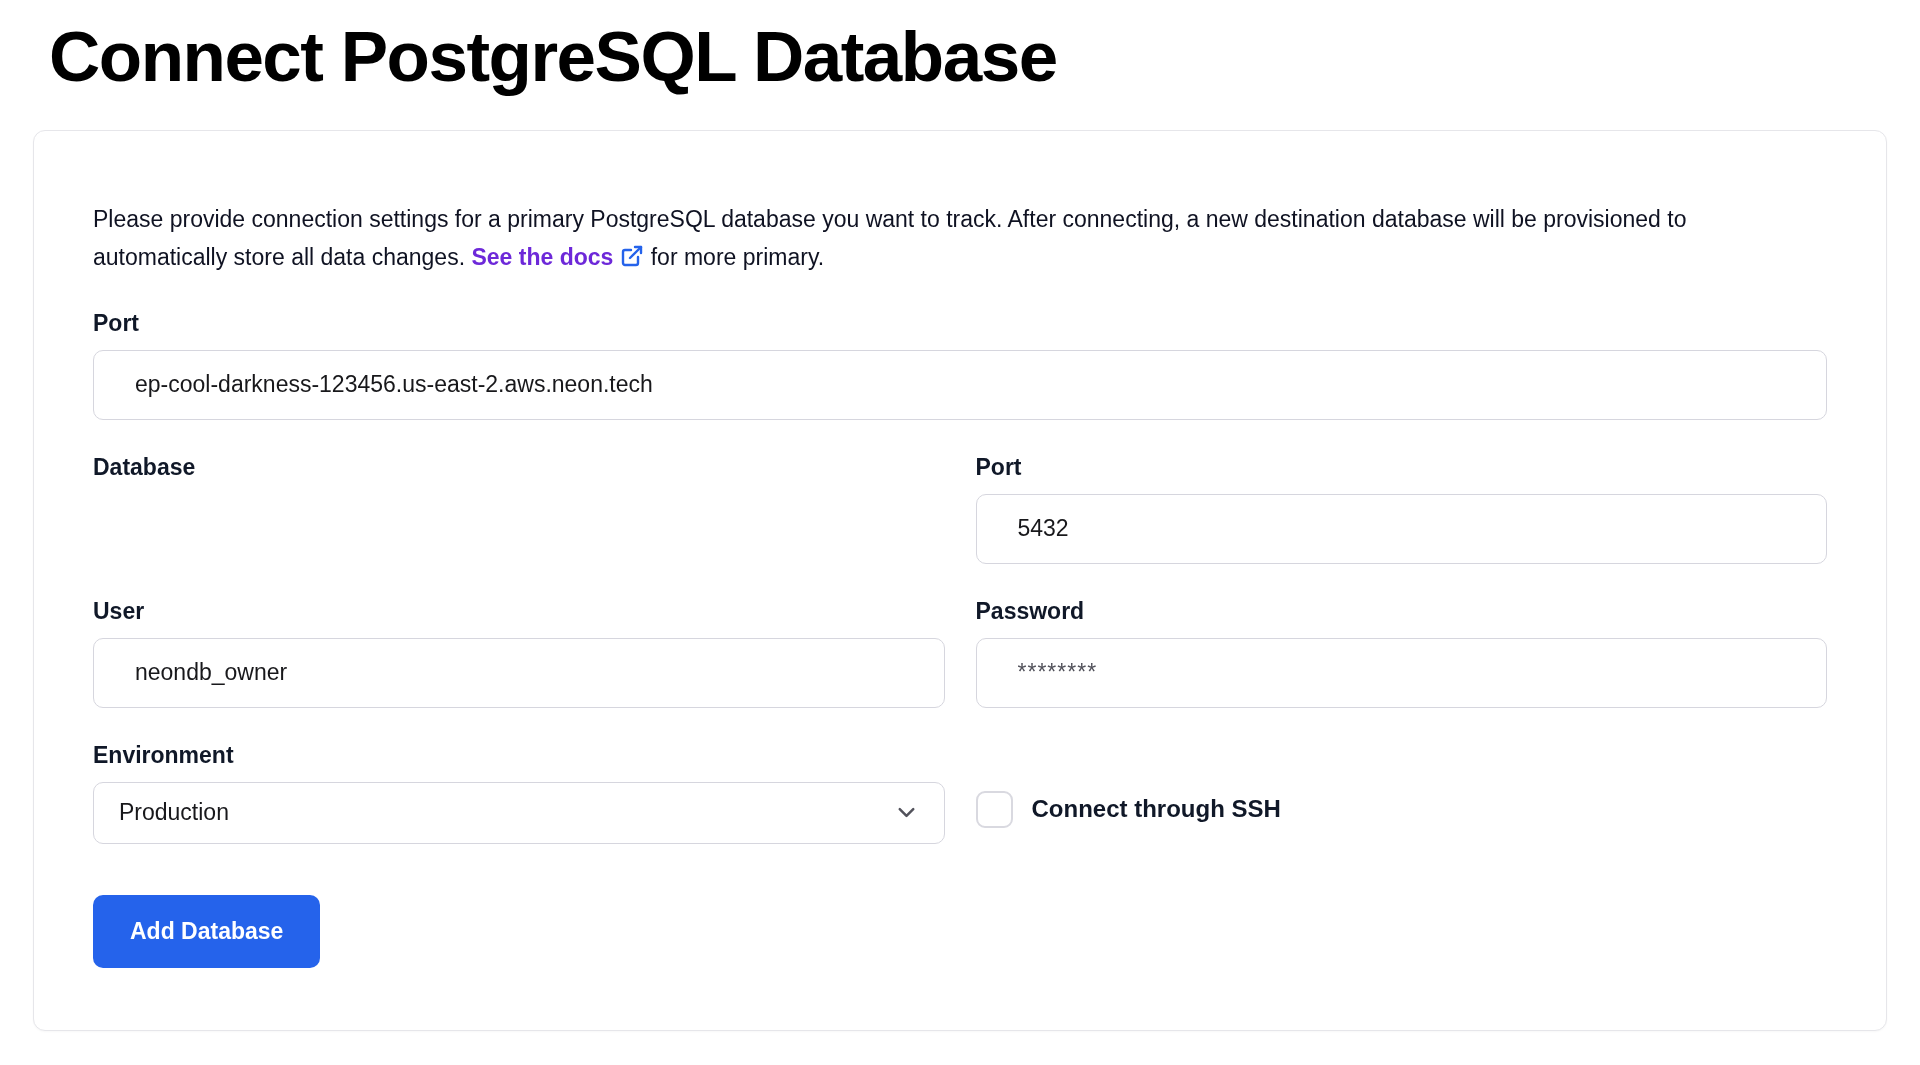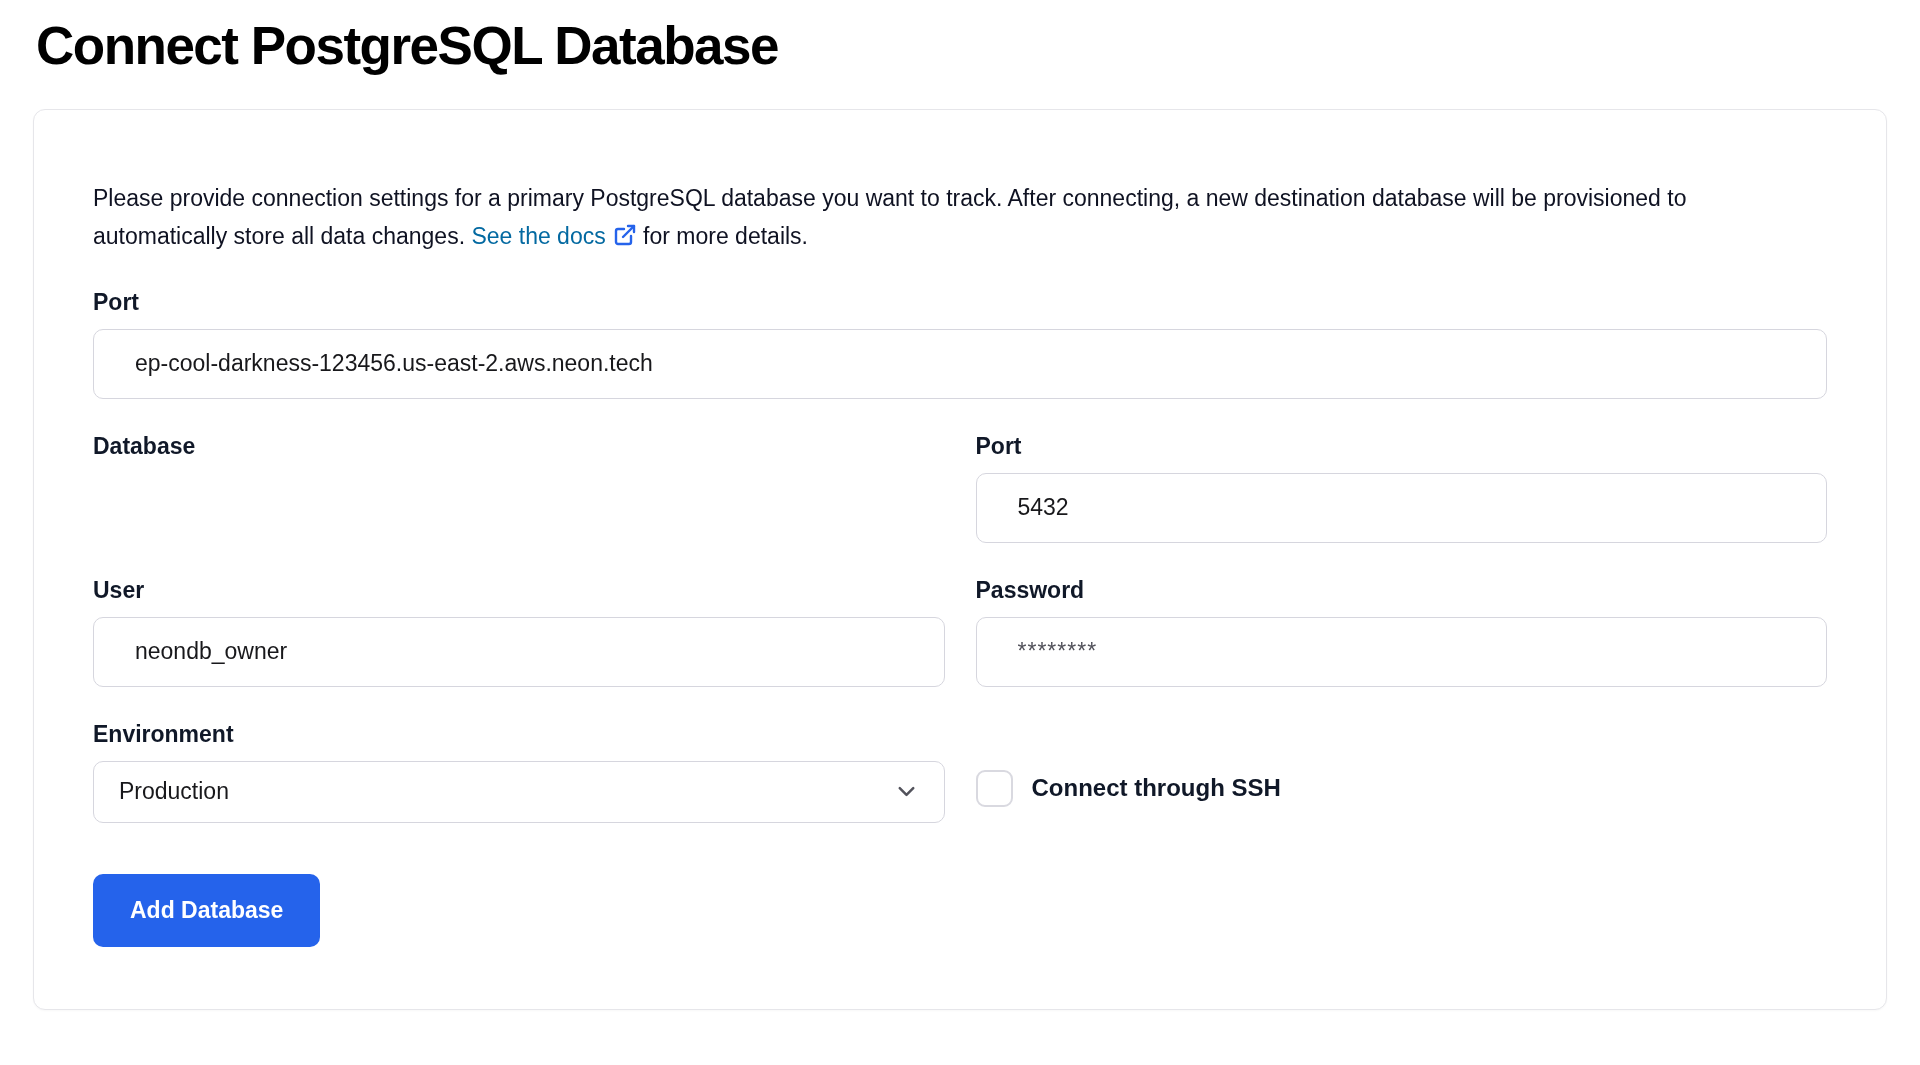--- a/index.html
+++ b/index.html
@@ -5,43 +5,43 @@
   * { box-sizing: border-box; }
   html, body { margin: 0; padding: 0; background: #ffffff; }
   body {
     font-family: "Liberation Sans", sans-serif;
     color: #0f1222;
     width: 1920px;
     min-height: 1065px;
   }
   .page { padding: 0 33px; }
   h1.page-title {
-    font-size: 53px;
+    font-size: 71px;
     font-weight: 800;
     letter-spacing: -1.5px;
     color: #000000;
-    margin: 16px 0 32px 3px;
+    margin: 16px 0 32px 16px;
     line-height: 1.15;
   }
   .card {
     border: 1px solid #e6e6ea;
     border-radius: 12px;
     background: #ffffff;
     padding: 69px 59px 62px 59px;
     box-shadow: 0 1px 2px rgba(0,0,0,0.03);
   }
   .desc {
     font-size: 23px;
     line-height: 38px;
     margin: 0 0 33px 0;
     color: #0f1222;
   }
   .doclink {
-    color: #0369a1;
-    font-weight: 400;
+    color: #6d28d9;
+    font-weight: 700;
     text-decoration: none;
     white-space: nowrap;
     text-align: center;
   }
   .doclink .ext-icon {
     width: 24px; height: 24px;
     vertical-align: -3px;
     margin-left: 7px;
   }
   .row {
@@ -130,21 +130,21 @@
 <div class="page">
 
   <h1 class="page-title">Connect PostgreSQL Database</h1>
 
   <div class="card">
 
     <p class="desc"><span>Please provide connection settings for a primary PostgreSQL database you want to track. After connecting, a new destination database will be provisioned to automatically store all data changes. </span><a href="#" class="doclink"><span>See the docs</span><svg class="ext-icon" viewBox="0 0 24 24" fill="none" stroke="#2563eb" stroke-width="2.4" stroke-linecap="round" stroke-linejoin="round">
             <path d="M18 13v6a2 2 0 0 1-2 2H5a2 2 0 0 1-2-2V8a2 2 0 0 1 2-2h6"></path>
             <polyline points="15 3 21 3 21 9"></polyline>
             <line x1="10" y1="14" x2="21" y2="3"></line>
-          </svg></a><span> for more details.</span></p>
+          </svg></a><span> for more primary.</span></p>
 
     <div class="row single">
       <div>
         <label class="field-label">Port</label>
         <input type="text" class="text-input" value="ep-cool-darkness-123456.us-east-2.aws.neon.tech" style="">
       </div>
     </div>
 
     <div class="row">
       <div>

